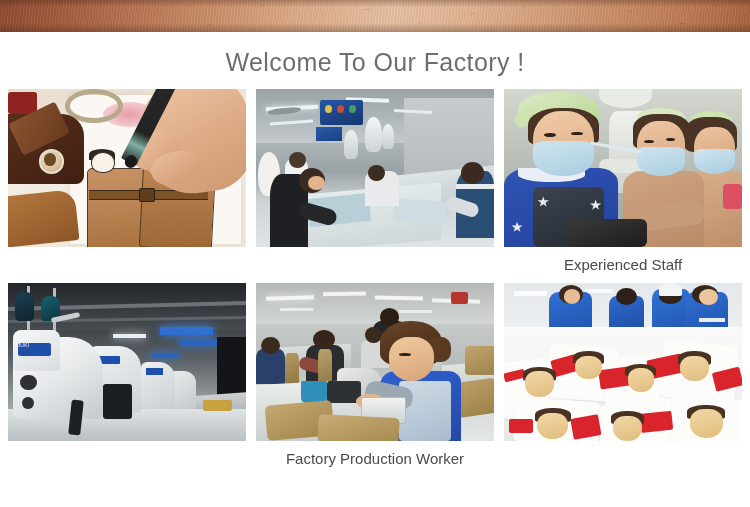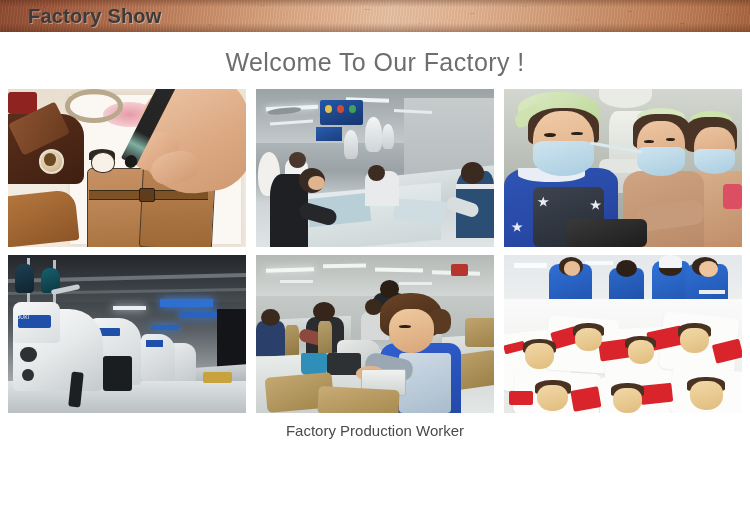--- a/index.html
+++ b/index.html
@@ -366,21 +366,20 @@
   .p6 .r4 { left:64%; top:42%; width:8%; height:22%; transform:rotate(78deg); }
   .p6 .r5 { left:2%; top:86%; width:10%; height:9%; }
   .p6 .r6 { left:30%; top:82%; width:9%; height:18%; transform:rotate(80deg); }
   .p6 .r7 { left:60%; top:78%; width:8%; height:20%; transform:rotate(84deg); }
   .p6 .r8 { left:90%; top:52%; width:8%; height:18%; transform:rotate(76deg); }
 </style>
 </head>
 <body>
 
 <div class="banner">
-  <div class="banner-title">Factory Show</div>
 </div>
 
 <h1 class="page-heading">Welcome To Our Factory !</h1>
 
 <div class="grid">
 
   <div class="cell">
     <div class="photo">
       <div class="scene p1">
         <div class="sh paper"></div>
@@ -478,20 +477,21 @@
         <div class="sh star2"></div>
         <div class="sh star3"></div>
         <div class="sh w1-face"></div>
         <div class="sh w1-eyeL"></div>
         <div class="sh w1-eyeR"></div>
         <div class="sh w1-mask"></div>
         <div class="sh w1-strap"></div>
         <div class="sh bag"></div>
       </div>
     </div>
+    <div class="caption">Experienced Staff</div>
   </div>
 
   <div class="cell">
     <div class="photo">
       <div class="scene p4">
         <div class="sh ceil"></div>
         <div class="sh beamA"></div>
         <div class="sh beamB"></div>
         <div class="sh bluelite1"></div>
         <div class="sh bluelite2"></div>

